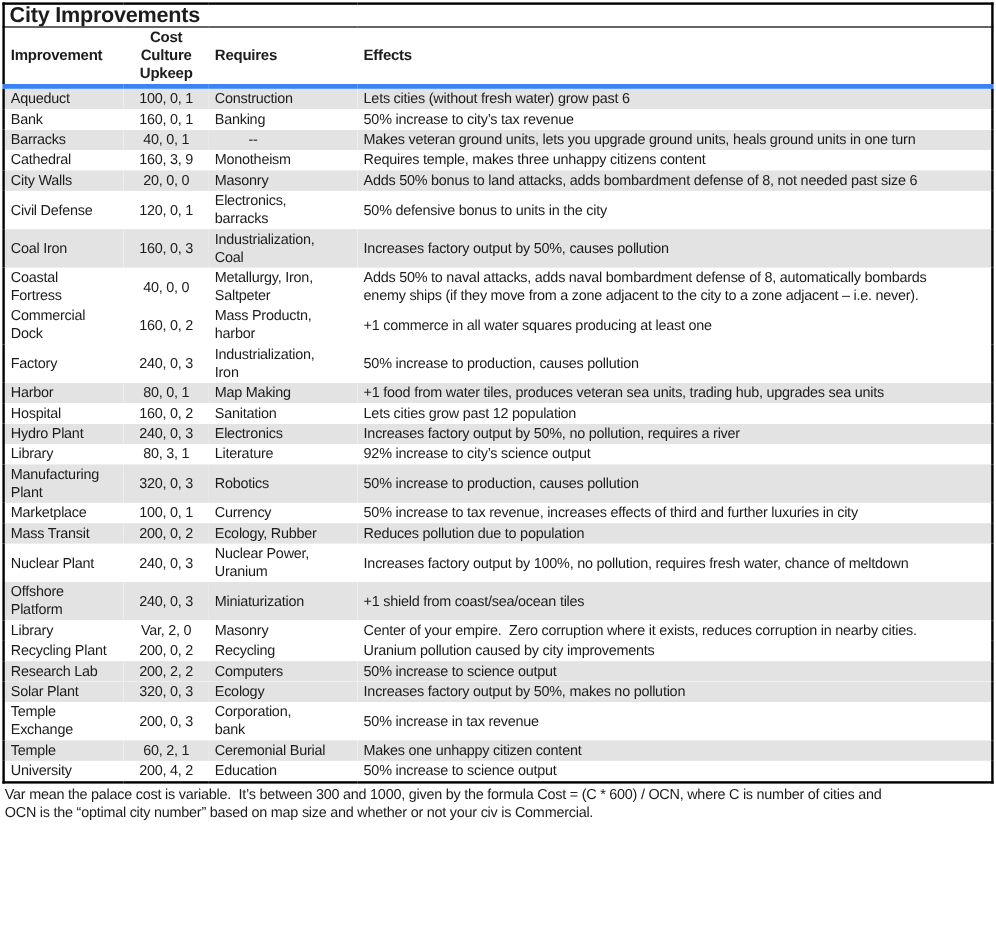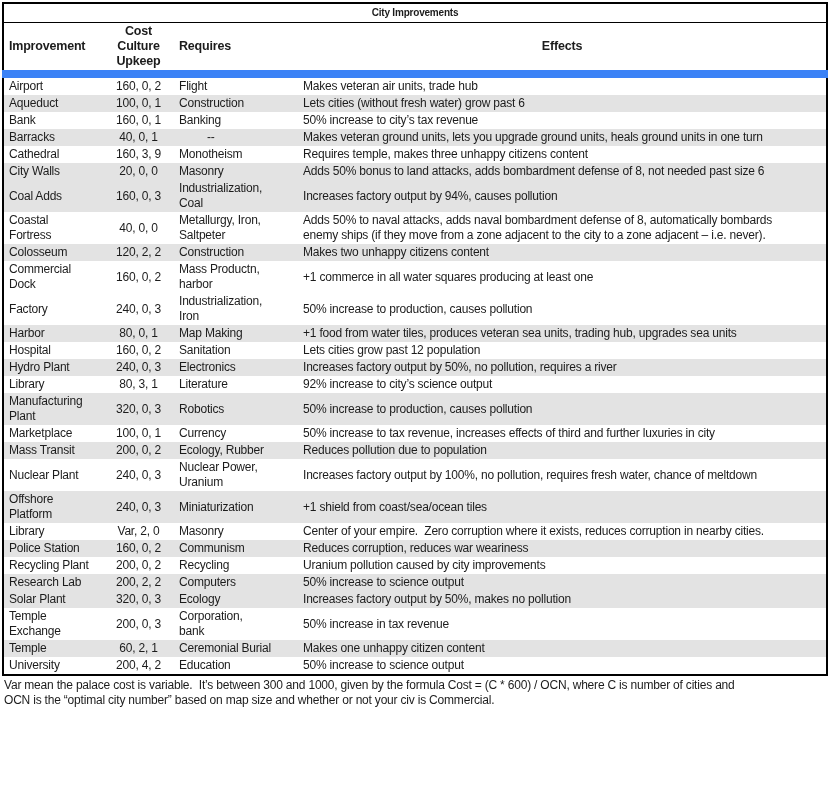--- a/index.html
+++ b/index.html
@@ -26,35 +26,34 @@
   col.c2 { width: 71px;  }
   col.c3 { width: 124px; }
   col.c4 { width: auto;  }
   td, th {
     padding: 1px 5px;
     vertical-align: middle;
     white-space: pre-wrap;
     overflow: hidden;
   }
   td.table-title {
-    text-align: center;
     font-weight: bold;
-    font-size: 10px;
+    font-size: 18px;
     padding: 1px 4px 2px 4px;
     border-bottom: 1px solid #000;
   }
   thead th {
     font-weight: bold;
     text-align: left;
-    border-bottom: 8px solid #3b82f6;
+    border-bottom: 4px solid #3b82f6;
     position: relative;
     font-size: 12.5px;
   }
   th.col-cost    { text-align: center; white-space: pre-line; }
-  th.col-effects { text-align: center; }
+  th.col-effects { text-align: left; }
   
   th.tick::before {
     content: ""; position: absolute; left: -1px; top: 0;
     width: 1px; height: 4px; background: #000;
   }
   th.tick::after {
     content: ""; position: absolute; left: -1px; bottom: 0;
     width: 1px; height: 4px; background: #000;
   }
   tbody td.col-cost { text-align: center; }
@@ -84,26 +83,20 @@
       <tr>
         <th class="col-improvement">Improvement</th>
         <th class="col-cost tick">Cost
 Culture
 Upkeep</th>
         <th class="col-requires tick">Requires</th>
         <th class="col-effects tick">Effects</th>
       </tr>
     </thead>
     <tbody>
-        <tr>
-          <td class="col-improvement">Airport</td>
-          <td class="col-cost">160, 0, 2</td>
-          <td class="col-requires">Flight</td>
-          <td class="col-effects">Makes veteran air units, trade hub</td>
-        </tr>
         <tr class="alt">
           <td class="col-improvement">Aqueduct</td>
           <td class="col-cost">100, 0, 1</td>
           <td class="col-requires">Construction</td>
           <td class="col-effects">Lets cities (without fresh water) grow past 6</td>
         </tr>
         <tr>
           <td class="col-improvement">Bank</td>
           <td class="col-cost">160, 0, 1</td>
           <td class="col-requires">Banking</td>
@@ -120,42 +113,43 @@
           <td class="col-cost">160, 3, 9</td>
           <td class="col-requires">Monotheism</td>
           <td class="col-effects">Requires temple, makes three unhappy citizens content</td>
         </tr>
         <tr class="alt">
           <td class="col-improvement">City Walls</td>
           <td class="col-cost">20, 0, 0</td>
           <td class="col-requires">Masonry</td>
           <td class="col-effects">Adds 50% bonus to land attacks, adds bombardment defense of 8, not needed past size 6</td>
         </tr>
-        <tr class="alt">
-          <td class="col-improvement">Coal Adds</td>
+        <tr>
+          <td class="col-improvement">Civil Defense</td>
+          <td class="col-cost">120, 0, 1</td>
+          <td class="col-requires">Electronics,
+barracks</td>
+          <td class="col-effects">50% defensive bonus to units in the city</td>
+        </tr>
+        <tr class="alt">
+          <td class="col-improvement">Coal Iron</td>
           <td class="col-cost">160, 0, 3</td>
           <td class="col-requires">Industrialization,
 Coal</td>
-          <td class="col-effects">Increases factory output by 94%, causes pollution</td>
+          <td class="col-effects">Increases factory output by 50%, causes pollution</td>
         </tr>
         <tr>
           <td class="col-improvement">Coastal
 Fortress</td>
           <td class="col-cost">40, 0, 0</td>
           <td class="col-requires">Metallurgy, Iron,
 Saltpeter</td>
           <td class="col-effects">Adds 50% to naval attacks, adds naval bombardment defense of 8, automatically bombards
 enemy ships (if they move from a zone adjacent to the city to a zone adjacent – i.e. never).</td>
         </tr>
-        <tr class="alt">
-          <td class="col-improvement">Colosseum</td>
-          <td class="col-cost">120, 2, 2</td>
-          <td class="col-requires">Construction</td>
-          <td class="col-effects">Makes two unhappy citizens content</td>
-        </tr>
         <tr>
           <td class="col-improvement">Commercial
 Dock</td>
           <td class="col-cost">160, 0, 2</td>
           <td class="col-requires">Mass Productn,
 harbor</td>
           <td class="col-effects">+1 commerce in all water squares producing at least one</td>
         </tr>
         <tr>
           <td class="col-improvement">Factory</td>
@@ -219,26 +213,20 @@
 Platform</td>
           <td class="col-cost">240, 0, 3</td>
           <td class="col-requires">Miniaturization</td>
           <td class="col-effects">+1 shield from coast/sea/ocean tiles</td>
         </tr>
         <tr>
           <td class="col-improvement">Library</td>
           <td class="col-cost">Var, 2, 0</td>
           <td class="col-requires">Masonry</td>
           <td class="col-effects">Center of your empire.  Zero corruption where it exists, reduces corruption in nearby cities.</td>
-        </tr>
-        <tr class="alt">
-          <td class="col-improvement">Police Station</td>
-          <td class="col-cost">160, 0, 2</td>
-          <td class="col-requires">Communism</td>
-          <td class="col-effects">Reduces corruption, reduces war weariness</td>
         </tr>
         <tr>
           <td class="col-improvement">Recycling Plant</td>
           <td class="col-cost">200, 0, 2</td>
           <td class="col-requires">Recycling</td>
           <td class="col-effects">Uranium pollution caused by city improvements</td>
         </tr>
         <tr class="alt">
           <td class="col-improvement">Research Lab</td>
           <td class="col-cost">200, 2, 2</td>

